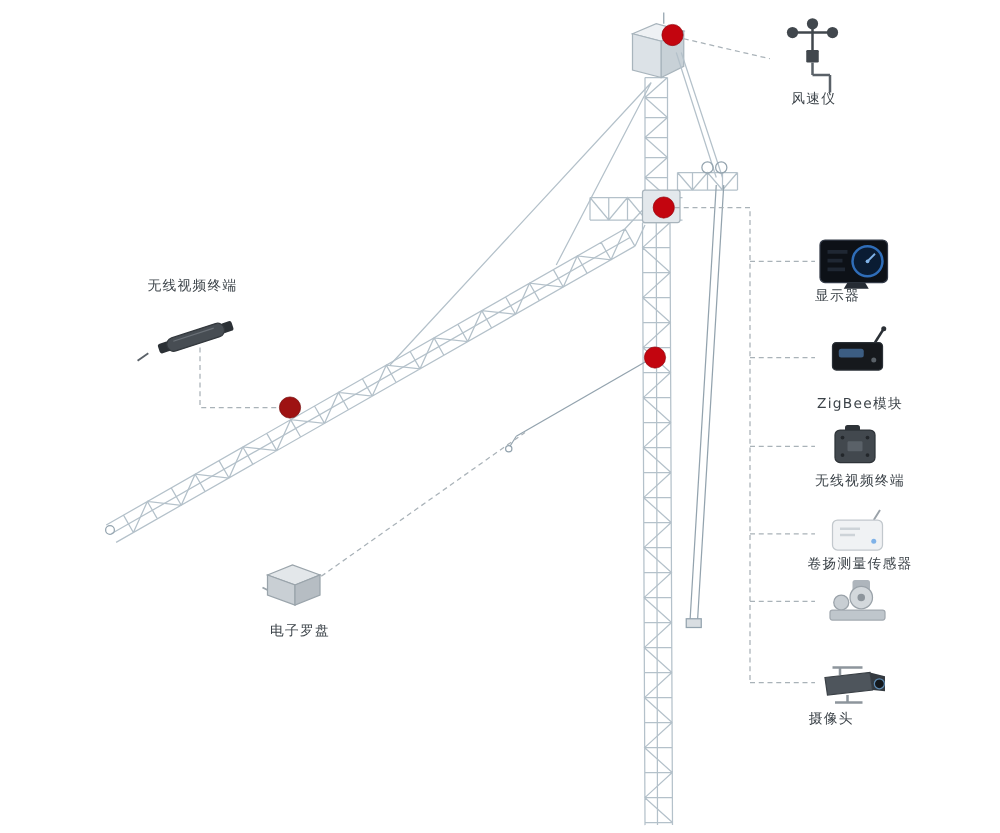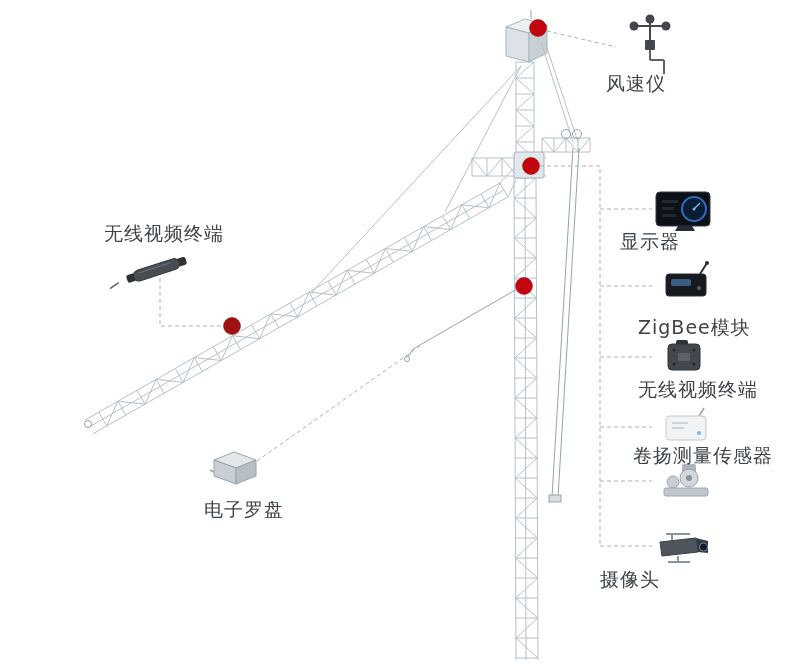--- a/index.html
+++ b/index.html
@@ -5,21 +5,21 @@
   *{margin:0;padding:0;box-sizing:border-box}
   html,body{background:var(--background,#ffffff)}
   body{font-family:"DejaVu Sans","Liberation Sans",sans-serif}
   .canvas{position:relative;width:800px;height:666px;background:var(--background,#ffffff);overflow:hidden}
   .canvas > svg{position:absolute;left:0;top:0}
   .truss{fill:none;stroke:var(--crane,#b4c1ca);stroke-width:1}
   .crane-dark{fill:none;stroke:var(--crane-dark,#93a3ae);stroke-width:1}
   .dashed{fill:none;stroke:var(--connector,#a9b2b8);stroke-width:1;stroke-dasharray:4 3}
   .marker{fill:var(--marker-red,#c3050f);stroke:#8e040c;stroke-width:0.5}
   .marker-dark{fill:var(--marker-dark-red,#9e1212);stroke:#6f0c0c;stroke-width:0.5}
-  .label{position:absolute;font-size:19px;line-height:1.2;color:var(--label-text,#3c4349);text-align:left;letter-spacing:1px;white-space:nowrap}
+  .label{position:absolute;font-size:11px;line-height:1.2;color:var(--label-text,#3c4349);text-align:center;letter-spacing:1px;white-space:nowrap}
 </style>
 </head>
 <body>
 
 <div class="canvas">
 
   <svg width="800" height="666" viewBox="0 0 800 666">
 
     <g id="trusses">
         <path d="M536.0,178.0 L538.0,660.0 M514.0,178.1 L516.0,660.1 M536.0,178.0 L514.0,178.1 M536.1,198.0 L514.1,198.1 M536.2,218.0 L514.2,218.1 M536.2,238.0 L514.2,238.1 M536.3,258.0 L514.3,258.1 M536.4,278.0 L514.4,278.1 M536.5,298.0 L514.5,298.1 M536.6,318.0 L514.6,318.1 M536.7,338.0 L514.7,338.1 M536.7,358.0 L514.7,358.1 M536.8,378.0 L514.8,378.1 M536.9,398.0 L514.9,398.1 M537.0,418.0 L515.0,418.1 M537.1,438.0 L515.1,438.1 M537.2,458.0 L515.2,458.1 M537.2,478.0 L515.2,478.1 M537.3,498.0 L515.3,498.1 M537.4,518.0 L515.4,518.1 M537.5,538.0 L515.5,538.1 M537.6,558.0 L515.6,558.1 M537.7,578.0 L515.7,578.1 M537.7,598.0 L515.7,598.1 M537.8,618.0 L515.8,618.1 M537.9,638.0 L515.9,638.1 M538.0,658.0 L516.0,658.1 M536.0,178.0 L514.1,198.1 L536.2,218.0 L514.2,238.1 L536.3,258.0 L514.4,278.1 L536.5,298.0 L514.6,318.1 L536.7,338.0 L514.7,358.1 L536.8,378.0 L514.9,398.1 L537.0,418.0 L515.1,438.1 L537.2,458.0 L515.2,478.1 L537.3,498.0 L515.4,518.1 L537.5,538.0 L515.6,558.1 L537.7,578.0 L515.7,598.1 L537.8,618.0 L515.9,638.1 L538.0,658.0" class="truss"></path>
@@ -147,19 +147,19 @@
       <path d="M10,6 H34 M16,6 V12" stroke="#8d959c" stroke-width="2" fill="none"></path>
       <polygon points="4,14 40,10 42,24 6,28" fill="#4e555c" stroke="#3a4046"></polygon>
       <polygon points="40,10 52,13 52,25 42,24" fill="#343a40"></polygon>
       <circle cx="47.5" cy="19" r="4" fill="#14181c" stroke="#5d89b0"></circle>
       <path d="M22,28 V34 M12,34 H34" stroke="#8d959c" stroke-width="2" fill="none"></path>
     </g>
   </svg>
 
   <div class="label" style="left:606px;top:72px;width:90px">风速仪</div>
   <div class="label" style="left:104px;top:222px;width:100px">无线视频终端</div>
-  <div class="label" style="left:204px;top:498px;width:100px">电子罗盘</div>
+  <div class="label" style="left:190px;top:498px;width:100px">电子罗盘</div>
   <div class="label" style="left:620px;top:230px;width:100px">显示器</div>
   <div class="label" style="left:638px;top:316px;width:100px">ZigBee模块</div>
   <div class="label" style="left:638px;top:378px;width:100px">无线视频终端</div>
   <div class="label" style="left:633px;top:444px;width:110px">卷扬测量传感器</div>
-  <div class="label" style="left:600px;top:568px;width:100px">摄像头</div>
+  <div class="label" style="left:615px;top:568px;width:100px">摄像头</div>
 </div>
 
 </body></html>

